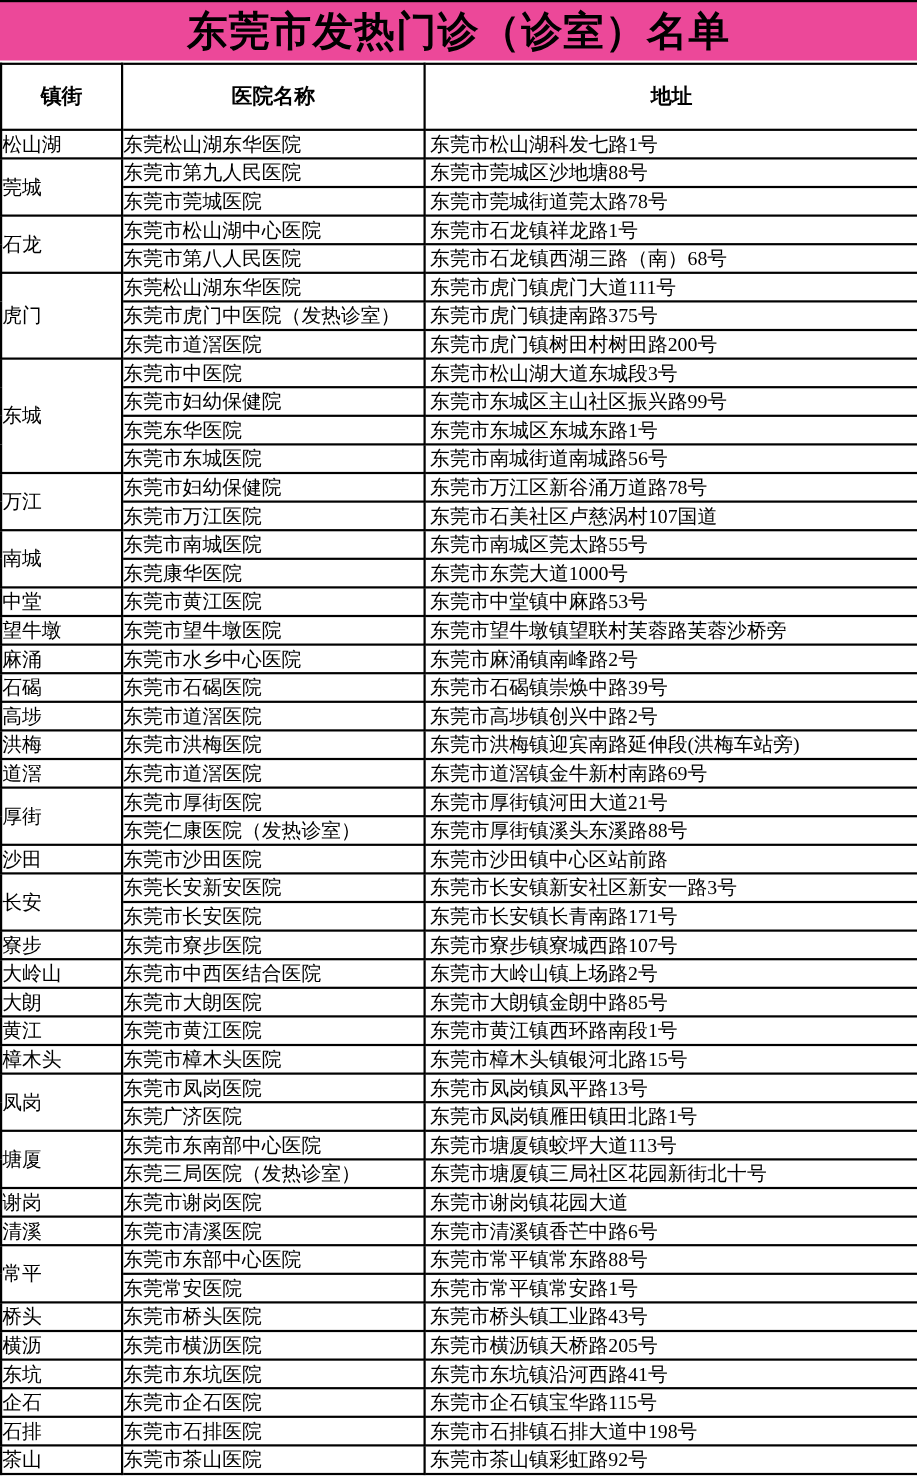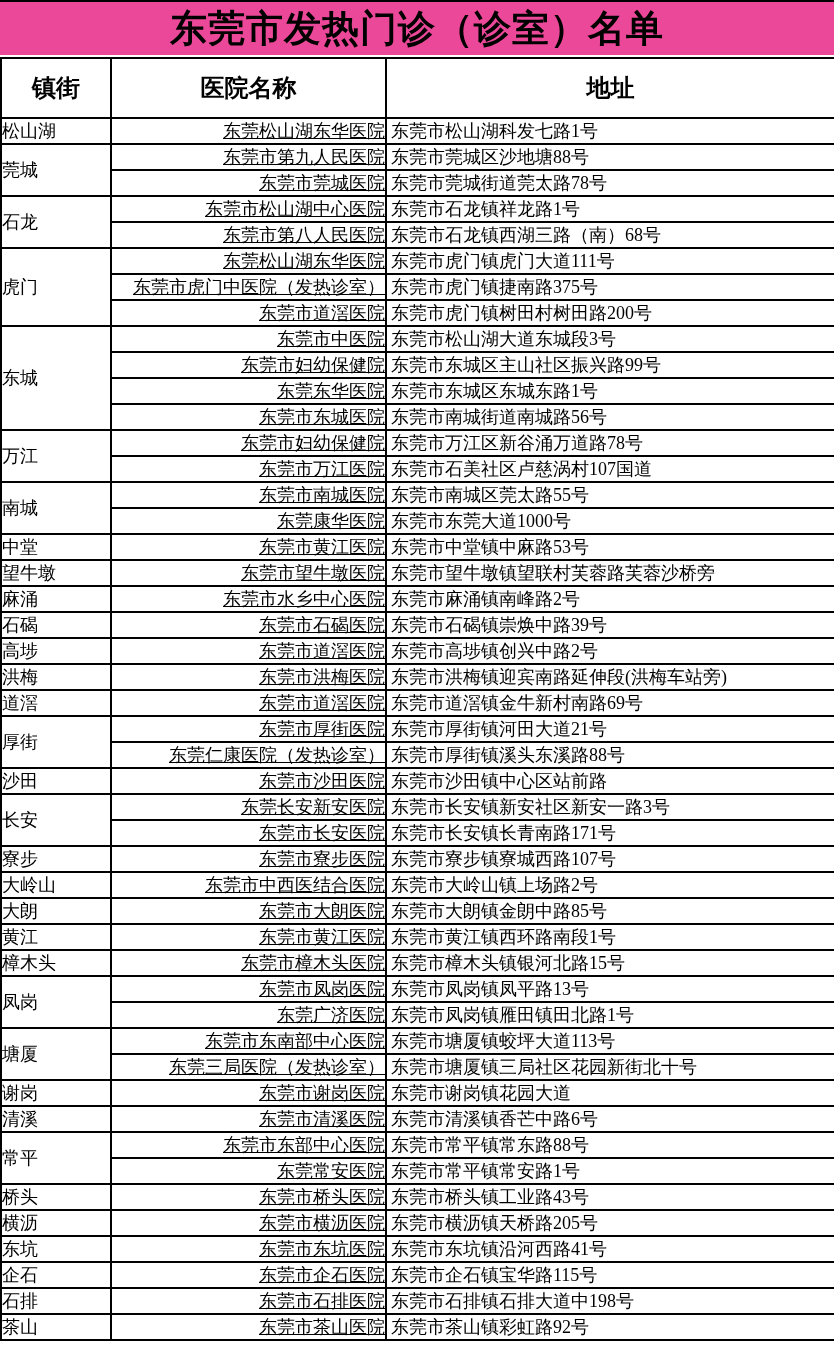--- a/index.html
+++ b/index.html
@@ -34,33 +34,33 @@
   }
   .clinic-table th, .clinic-table td {
     border: 2px solid #000000;
     overflow: hidden;
     white-space: nowrap;
   }
   .clinic-table thead th {
     height: 60px;
     font-family: "Liberation Sans", sans-serif;
     font-weight: bold;
-    font-size: 24px;
+    font-size: 19px;
     text-align: center;
     background: #ffffff;
   }
   .clinic-table td {
     height: 24.1px;
     font-size: 18px;
     line-height: 24px;
     padding: 0;
     background: #ffffff;
   }
   td.town-cell  { text-align: left; }
-  td.name-cell  { text-align: right; text-decoration: underline; }
+  td.name-cell  { text-align: left; }
   td.addr-cell  { text-align: left; padding-left: 4px; }
 </style>
 </head>
 <body>
 
 <div class="title-bar">东莞市发热门诊（诊室）名单</div>
 
 <table class="clinic-table">
   <colgroup>
     <col style="width:110px">

